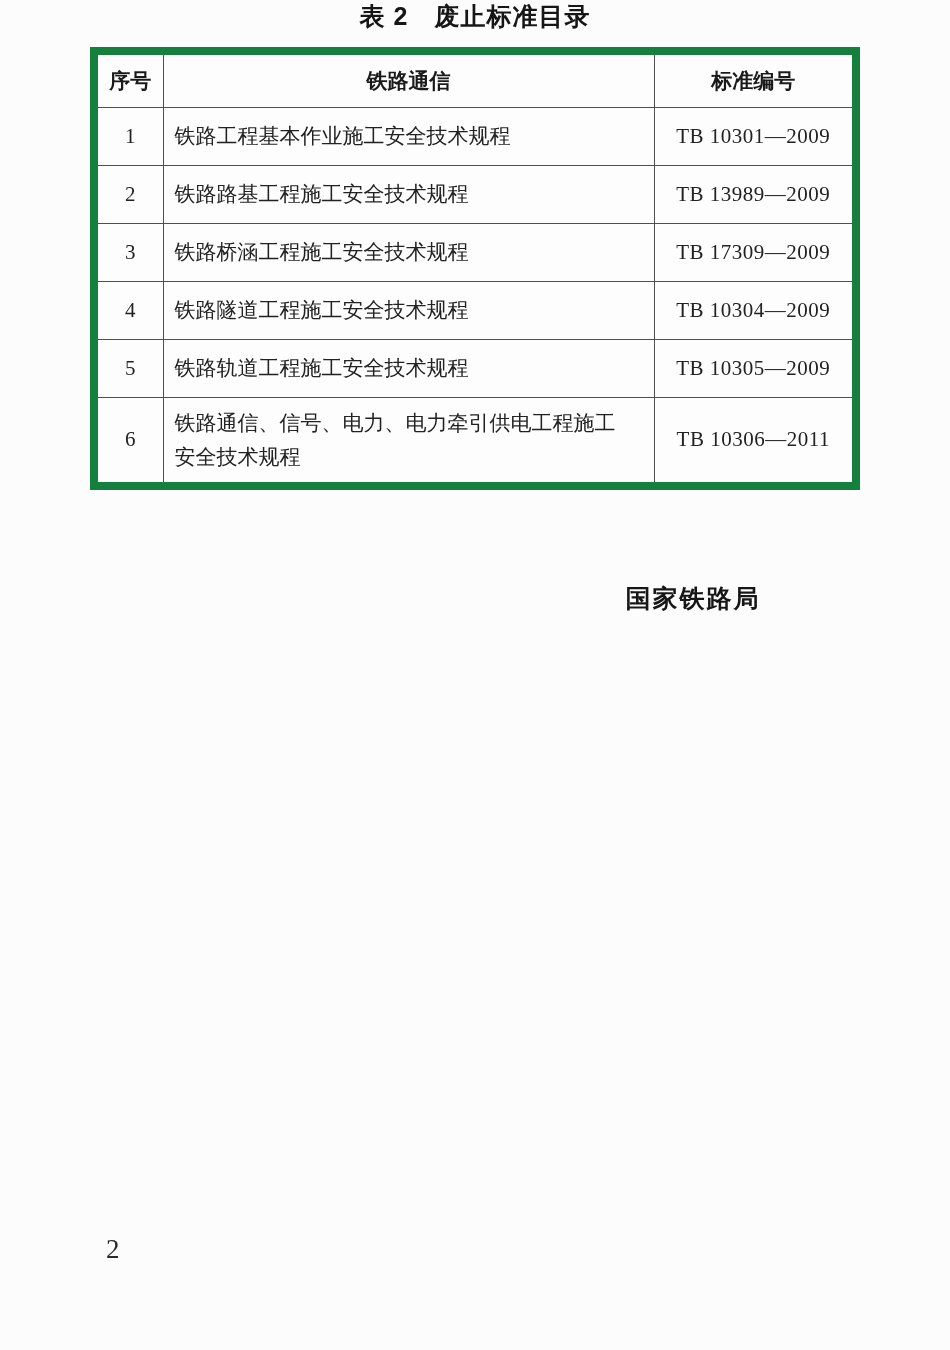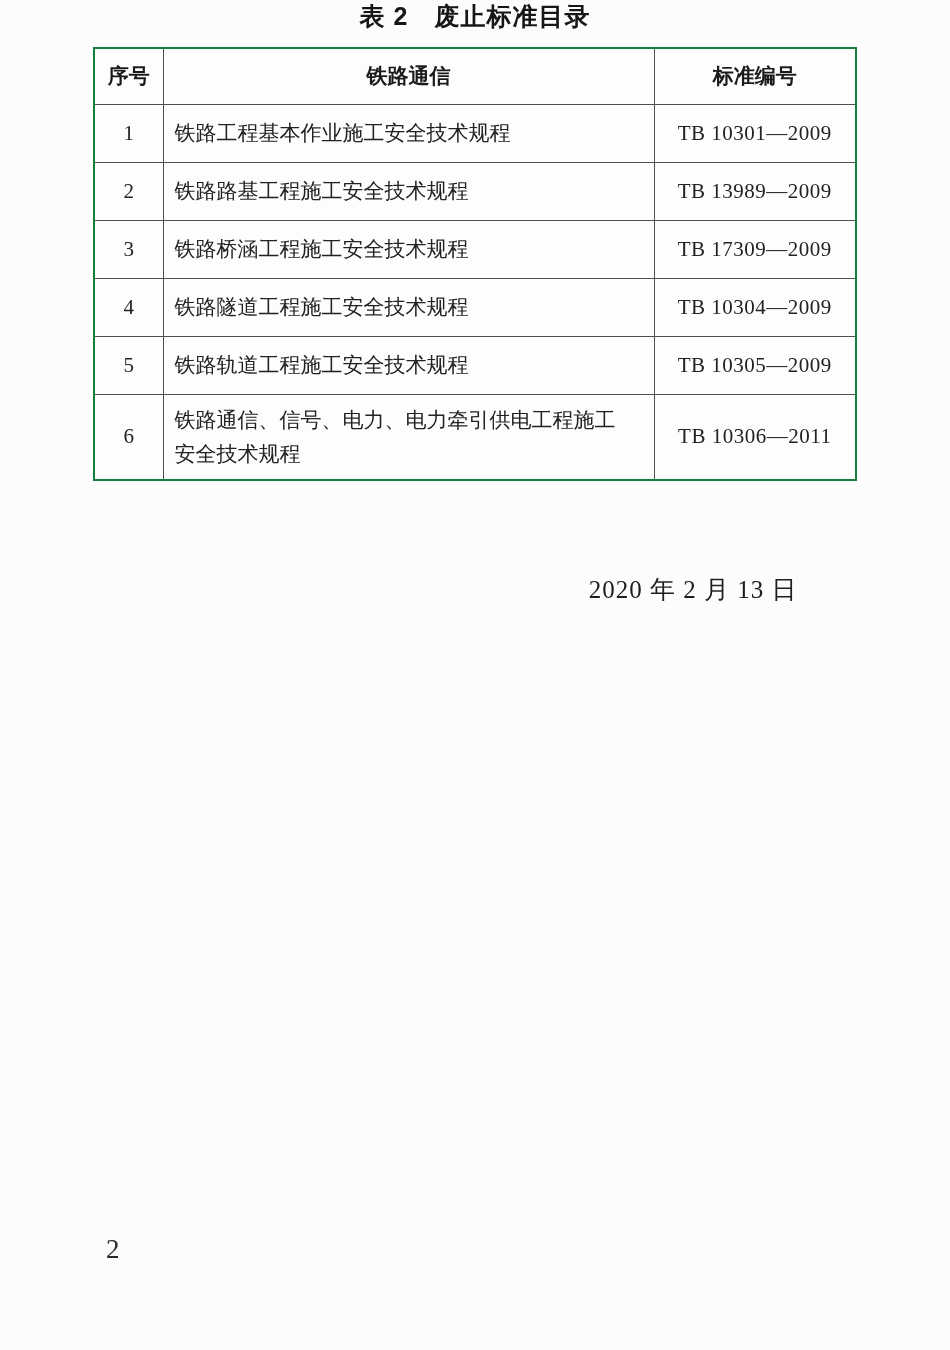--- a/index.html
+++ b/index.html
@@ -21,21 +21,21 @@
     font-family: "Liberation Sans", sans-serif;
     font-size: 25px;
     font-weight: 700;
     letter-spacing: 1px;
     color: #161616;
   }
   table.standards {
     width: 762px;
     margin: 14px auto 0 auto;
     border-collapse: collapse;
-    border: 2px solid #15803d;
+    border: 8px solid #15803d;
     table-layout: fixed;
     background: #fdfdfd;
   }
   table.standards th,
   table.standards td {
     border: 1px solid #4f4f4f;
     vertical-align: middle;
   }
   table.standards th {
     height: 56px;
@@ -142,18 +142,18 @@
   </tr>
         <tr>
     <td class="col-no">6</td>
     <td class="col-name">铁路通信、信号、电力、电力牵引供电工程施工安全技术规程</td>
     <td class="col-code">TB 10306—2011</td>
   </tr>
       </tbody>
   </table>
 
   <div class="signature">
-    <div class="date">2020 年 2 月 13 日</div>
+    <div class="org">国家铁路局</div>
   </div>
 
   <div class="page-number">2</div>
 
 </div>
 
 </body></html>

